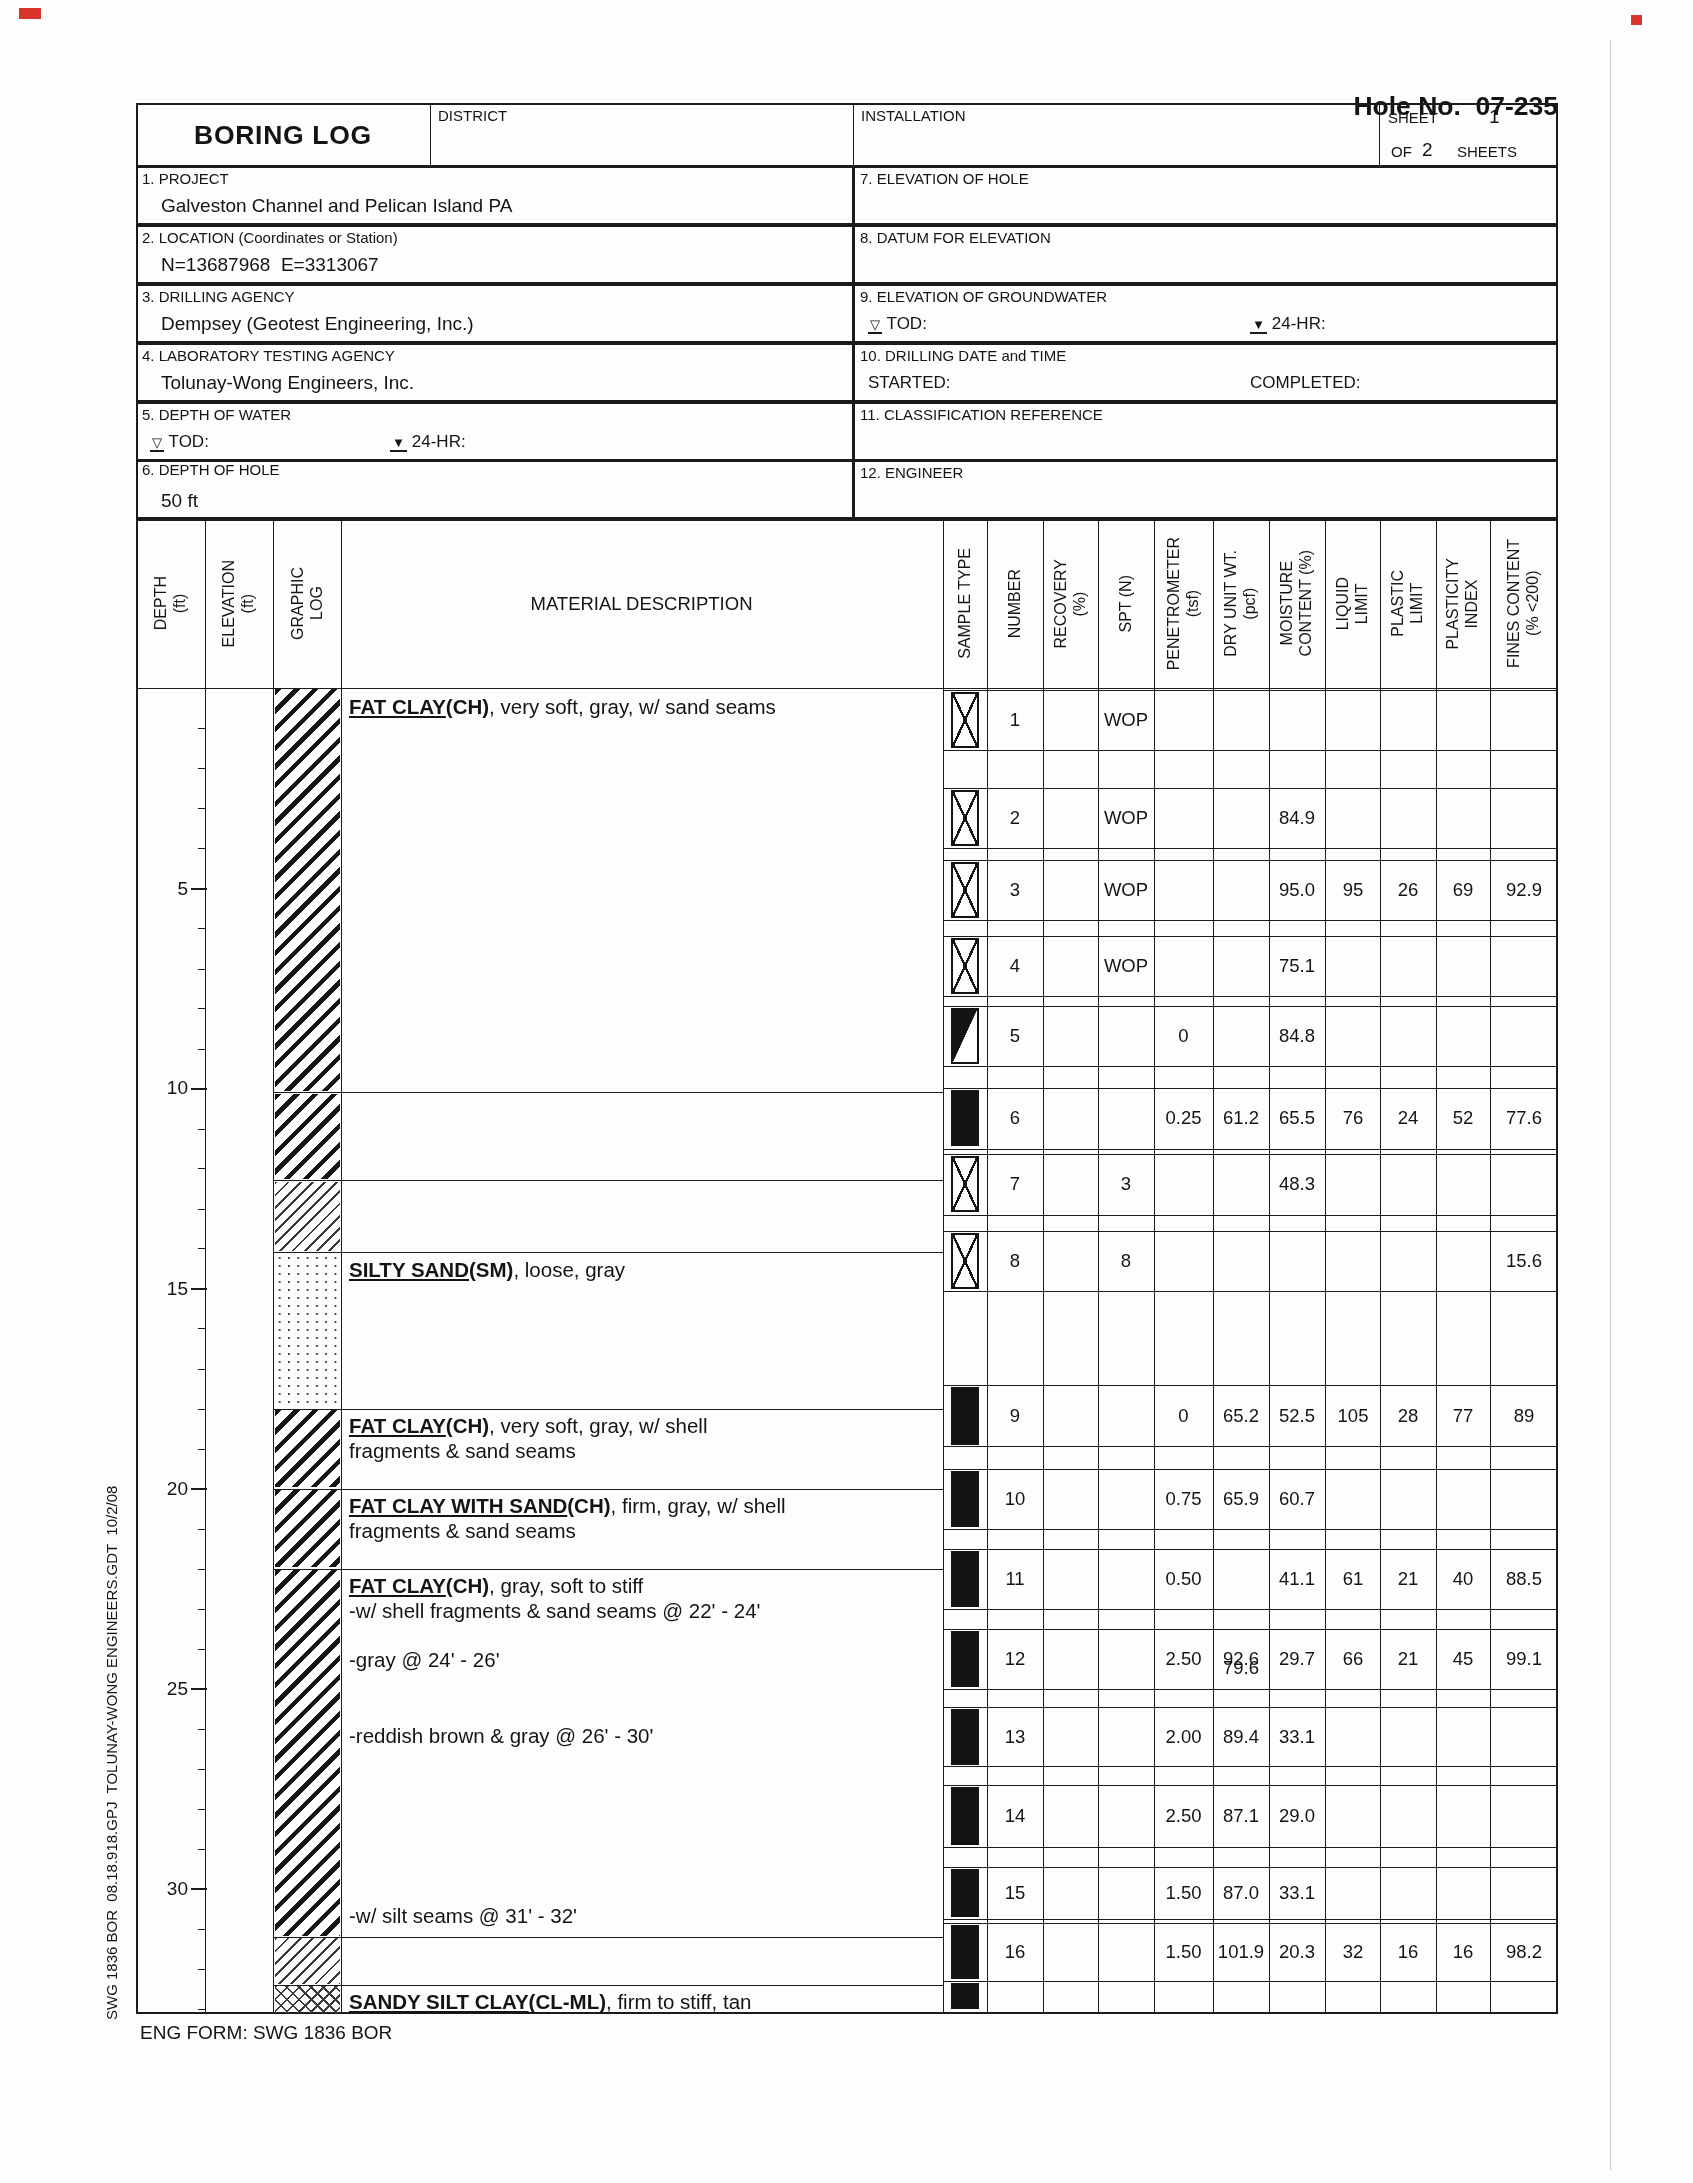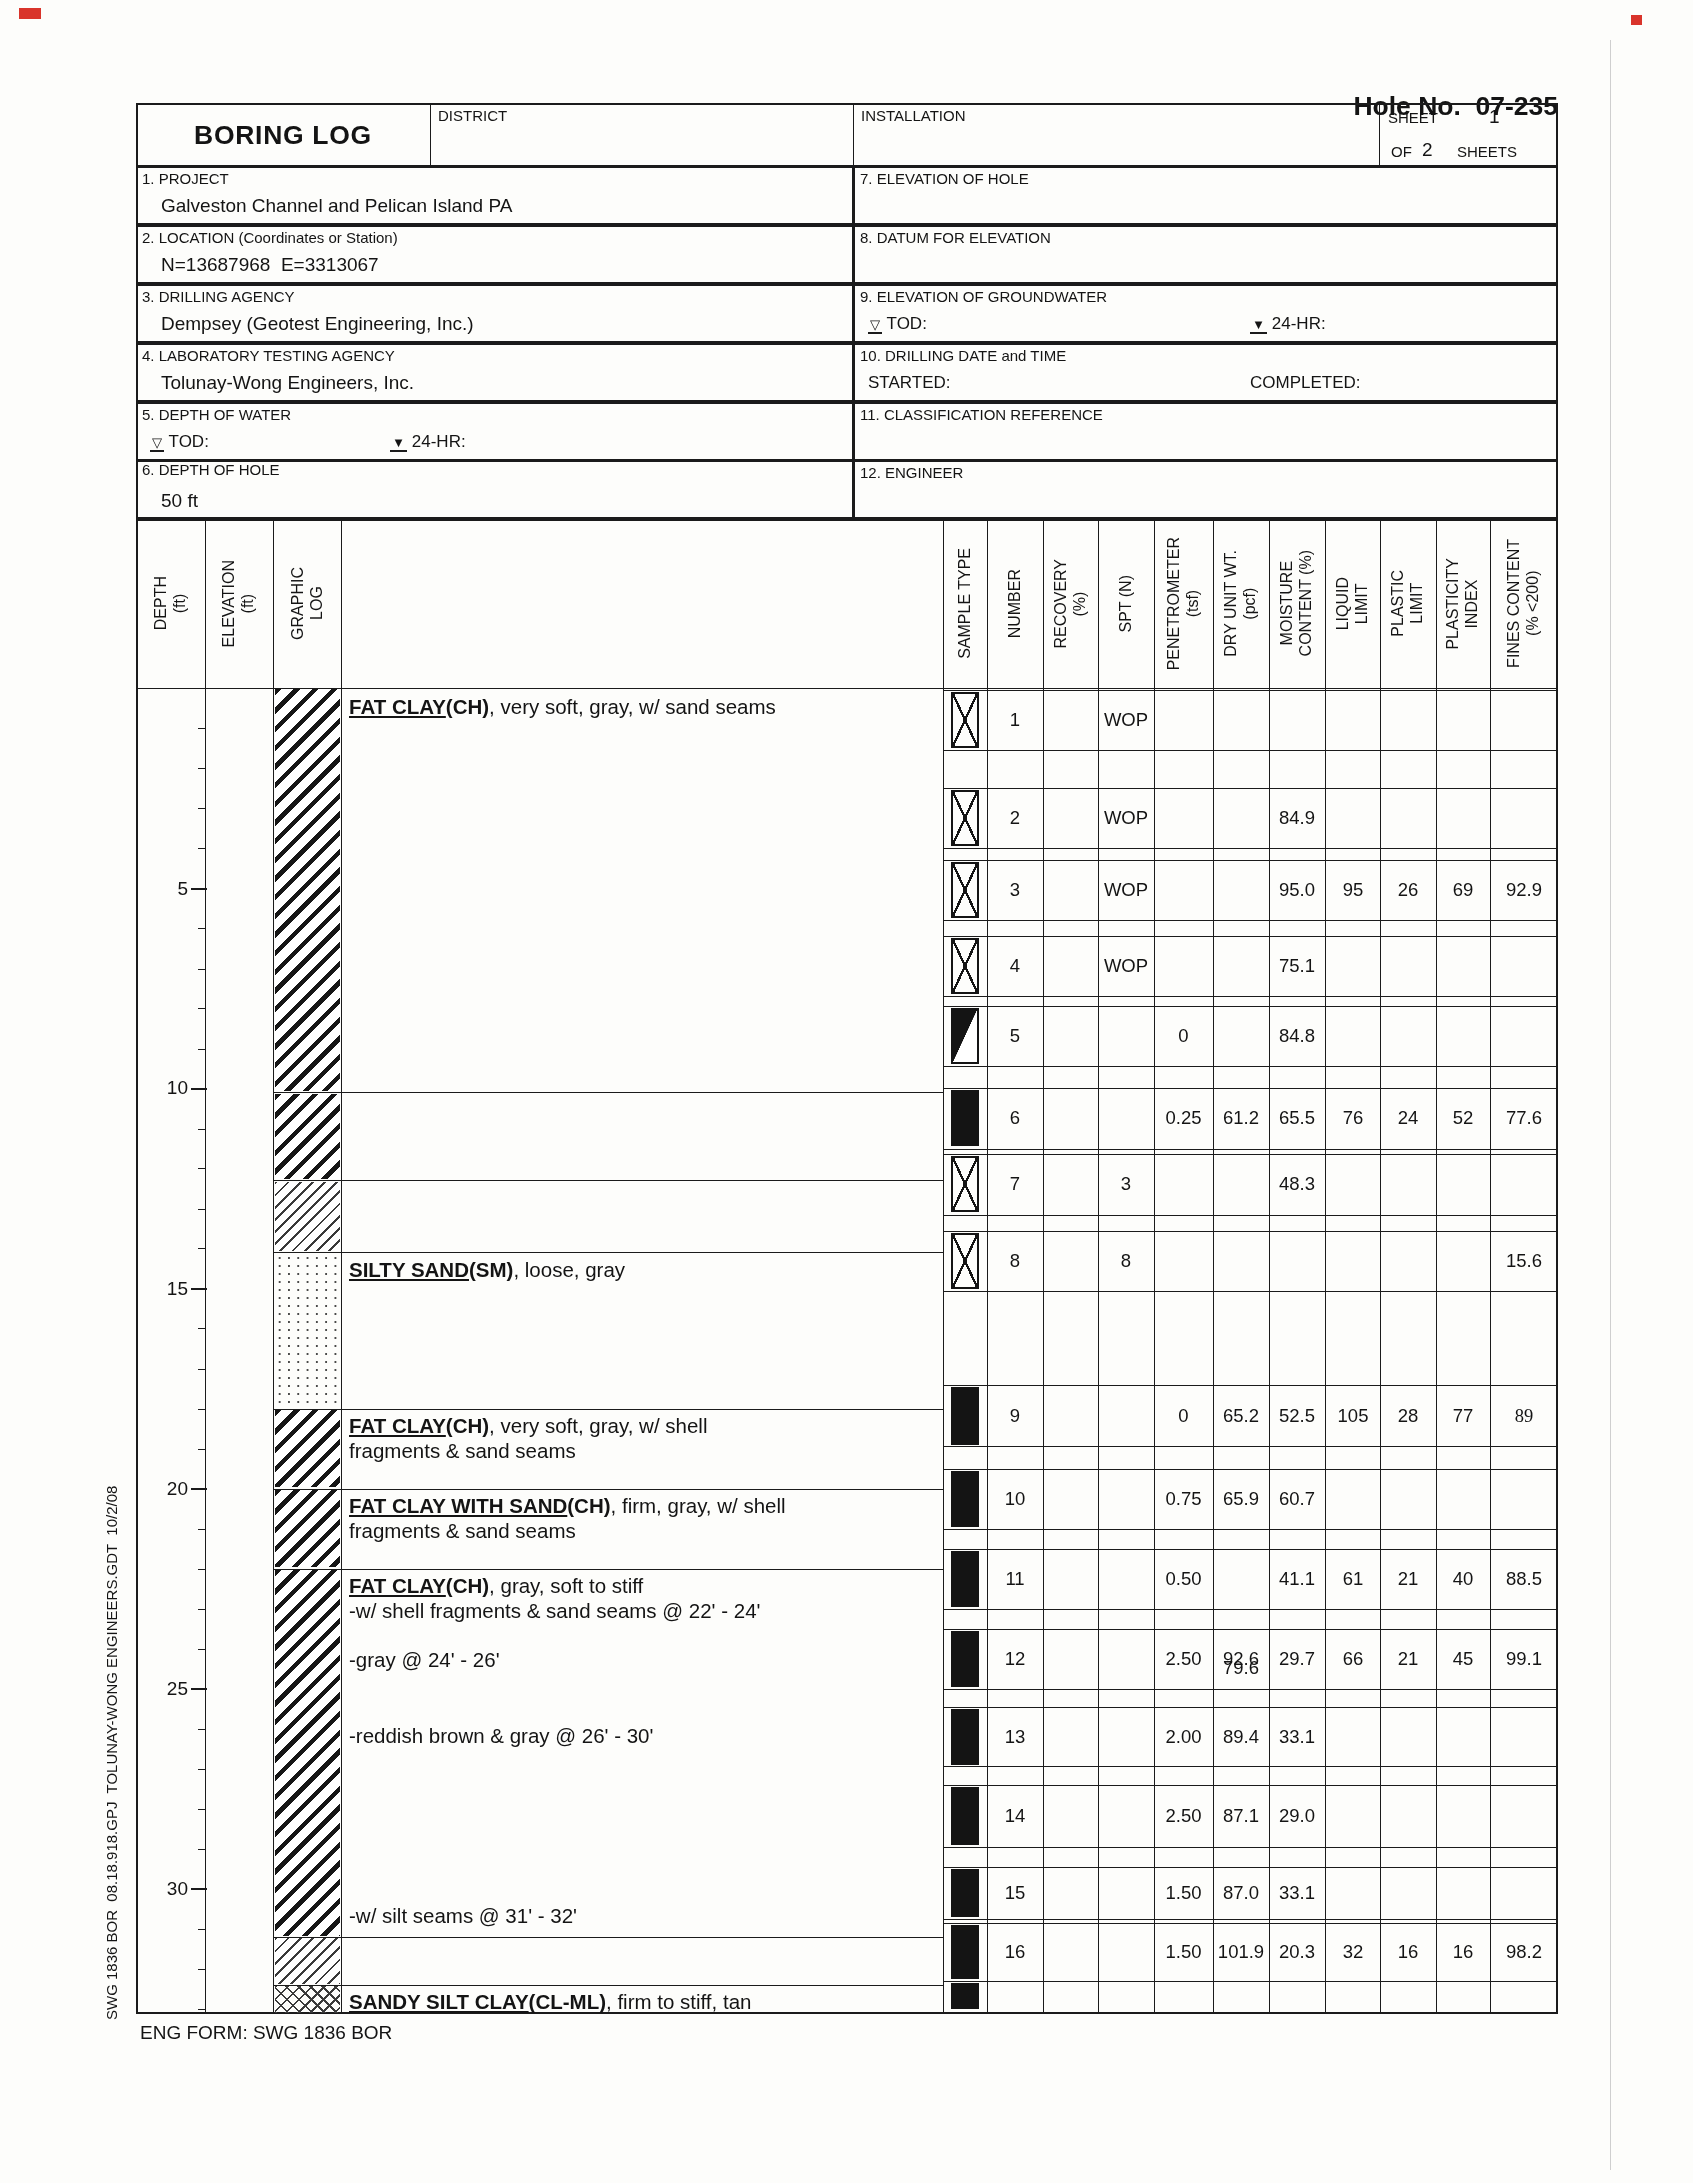--- a/index.html
+++ b/index.html
@@ -129,20 +129,23 @@
       <span class="vtext">DEPTH
 (ft)</span>
     </div>
     <div class="hcell" style="position: absolute; left: 205px; top: 519px; width: 67px; height: 169px;">
       <span class="vtext">ELEVATION
 (ft)</span>
     </div>
     <div class="hcell" style="position: absolute; left: 273px; top: 519px; width: 69px; height: 169px;">
       <span class="vtext">GRAPHIC
 LOG</span>
+    </div>
+    <div class="hcell" style="position: absolute; left: 341px; top: 519px; width: 601px; height: 169px; font-size: 18.5px;">
+      <span>MATERIAL DESCRIPTION</span>
     </div>
     <div class="hcell" style="position: absolute; left: 943px; top: 519px; width: 44px; height: 169px;">
       <span class="vtext">SAMPLE TYPE</span>
     </div>
     <div class="hcell" style="position: absolute; left: 987px; top: 519px; width: 56px; height: 169px;">
       <span class="vtext">NUMBER</span>
     </div>
     <div class="hcell" style="position: absolute; left: 1043px; top: 519px; width: 56px; height: 169px;">
       <span class="vtext">RECOVERY
 (%)</span>
@@ -321,21 +324,21 @@
     <div class="lineH" style="position: absolute; left: 943px; top: 1385px; width: 615px;"></div>
     <div class="lineH" style="position: absolute; left: 943px; top: 1446px; width: 615px;"></div>
     <div class="sym sym-tube" style="position: absolute; left: 951px; top: 1387px; width: 28px; height: 58px;"></div>
     <div class="cellval" style="position: absolute; left: 987px; top: 1385px; width: 56px; height: 62px;">9</div>
     <div class="cellval" style="position: absolute; left: 1154px; top: 1385px; width: 59px; height: 62px;">0</div>
     <div class="cellval" style="position: absolute; left: 1213px; top: 1385px; width: 56px; height: 62px;">65.2</div>
     <div class="cellval" style="position: absolute; left: 1269px; top: 1385px; width: 56px; height: 62px;">52.5</div>
     <div class="cellval" style="position: absolute; left: 1325px; top: 1385px; width: 56px; height: 62px; border-radius: 8px;">105</div>
     <div class="cellval" style="position: absolute; left: 1380px; top: 1385px; width: 56px; height: 62px;">28</div>
     <div class="cellval" style="position: absolute; left: 1436px; top: 1385px; width: 54px; height: 62px;">77</div>
-    <div class="cellval" style="position: absolute; left: 1490px; top: 1385px; width: 68px; height: 62px; font-family: Liberation Serif, serif;">89</div>
+    <div class="cellval" style="position: absolute; left: 1490px; top: 1385px; width: 68px; height: 62px;">89</div>
     <div class="lineH" style="position: absolute; left: 943px; top: 1469px; width: 615px;"></div>
     <div class="lineH" style="position: absolute; left: 943px; top: 1529px; width: 615px;"></div>
     <div class="sym sym-tube" style="position: absolute; left: 951px; top: 1471px; width: 28px; height: 56px;"></div>
     <div class="cellval" style="position: absolute; left: 987px; top: 1469px; width: 56px; height: 60px;">10</div>
     <div class="cellval" style="position: absolute; left: 1154px; top: 1469px; width: 59px; height: 60px;">0.75</div>
     <div class="cellval" style="position: absolute; left: 1213px; top: 1469px; width: 56px; height: 60px;">65.9</div>
     <div class="cellval" style="position: absolute; left: 1269px; top: 1469px; width: 56px; height: 60px;">60.7</div>
     <div class="lineH" style="position: absolute; left: 943px; top: 1549px; width: 615px;"></div>
     <div class="lineH" style="position: absolute; left: 943px; top: 1609px; width: 615px;"></div>
     <div class="sym sym-tube" style="position: absolute; left: 951px; top: 1551px; width: 28px; height: 56px;"></div>

